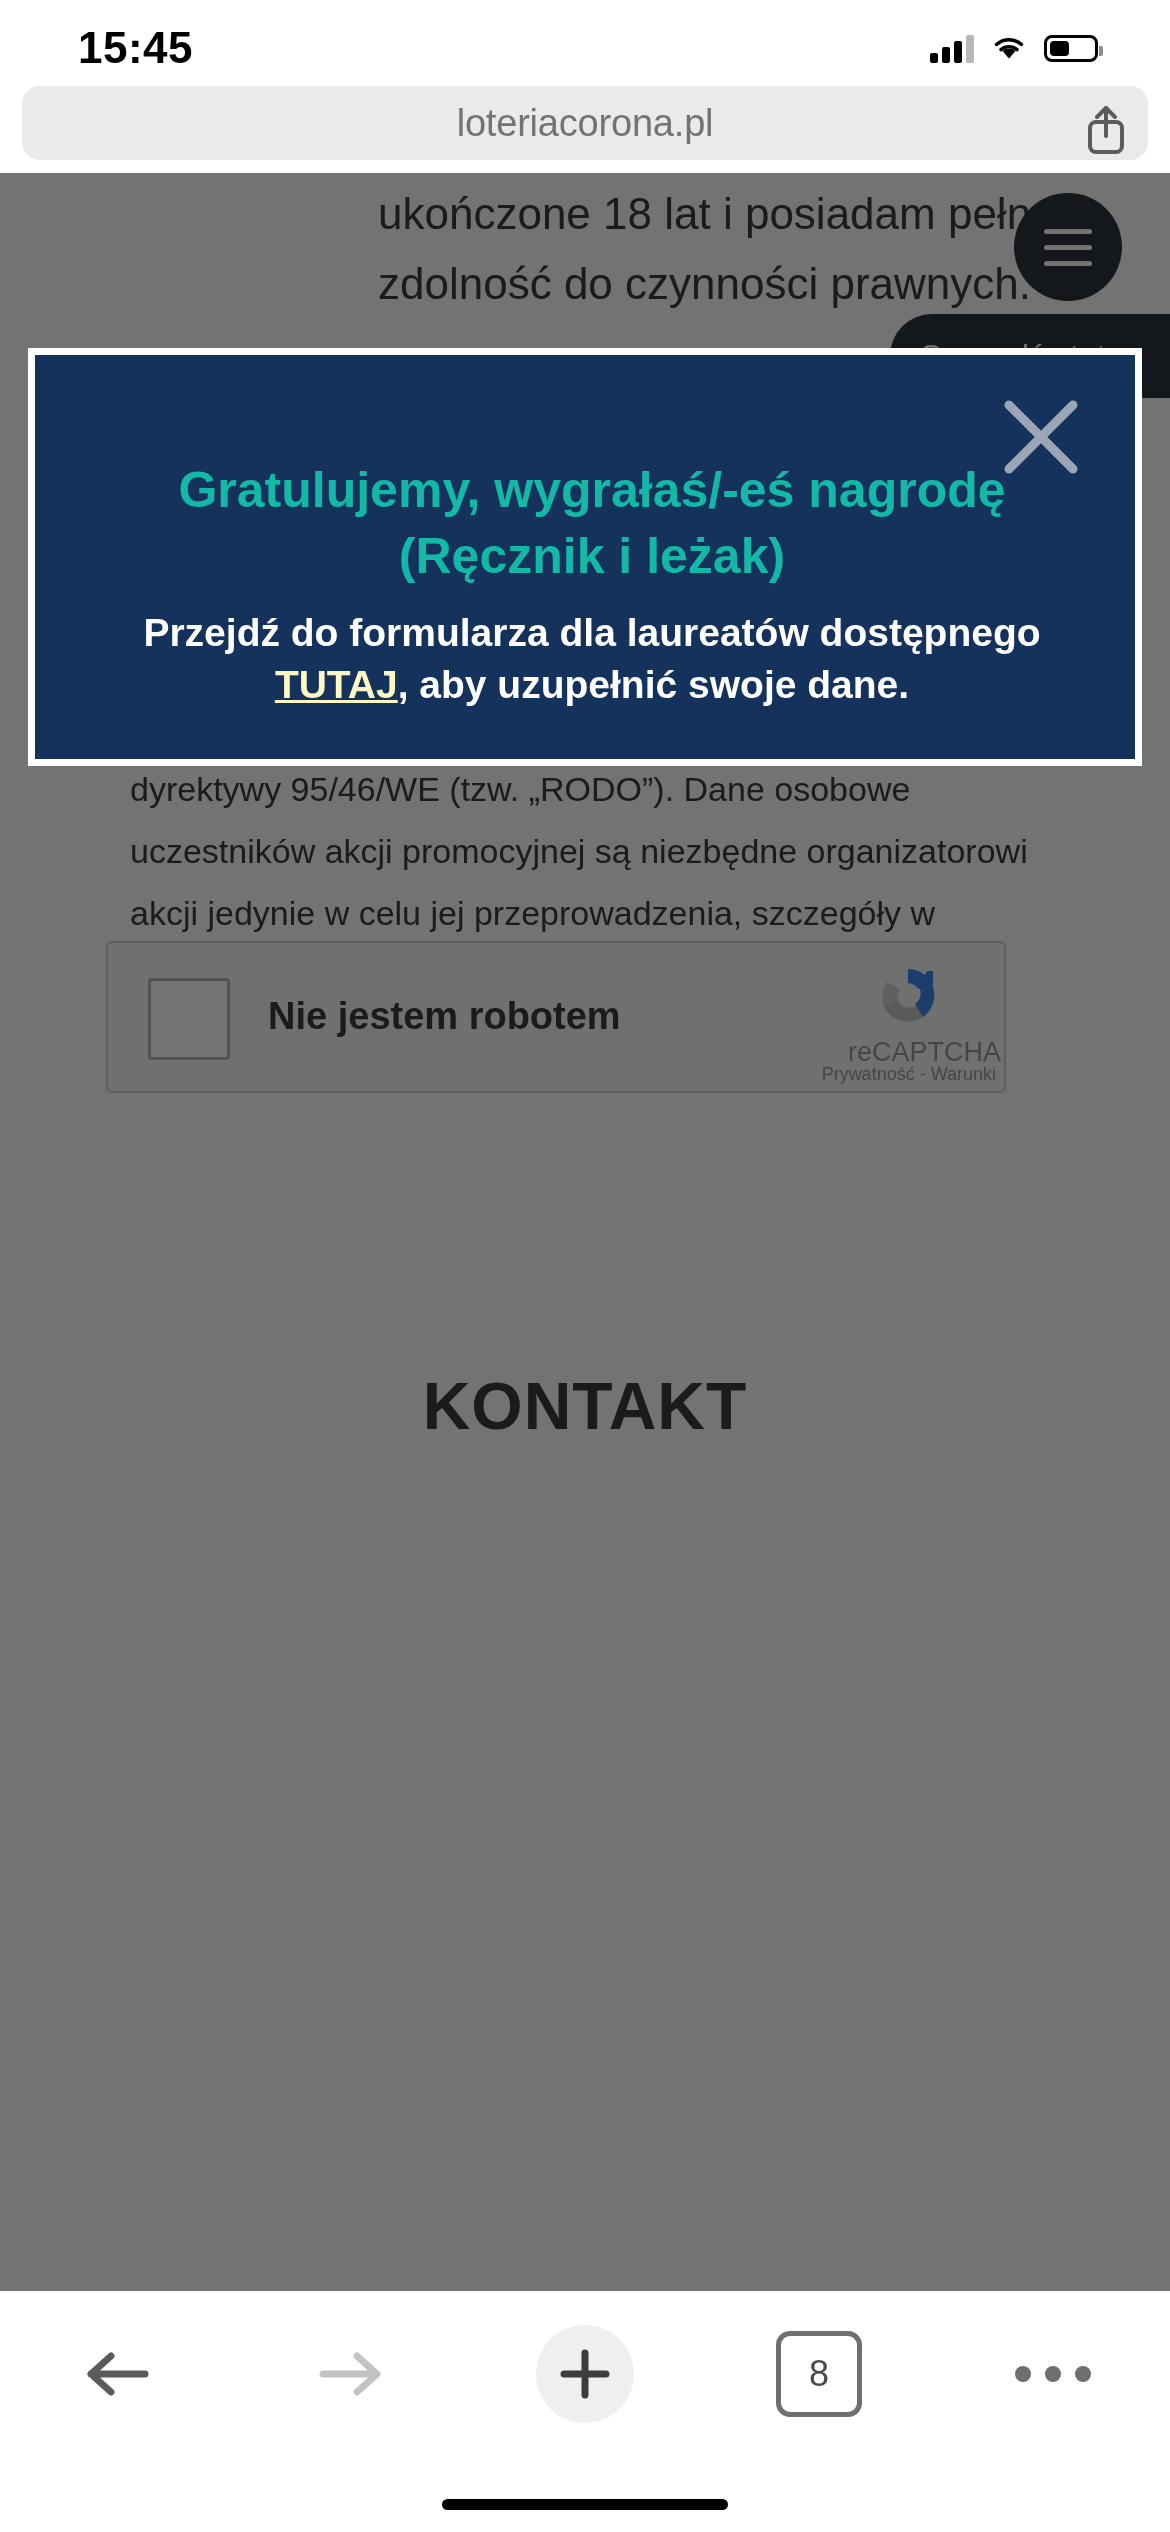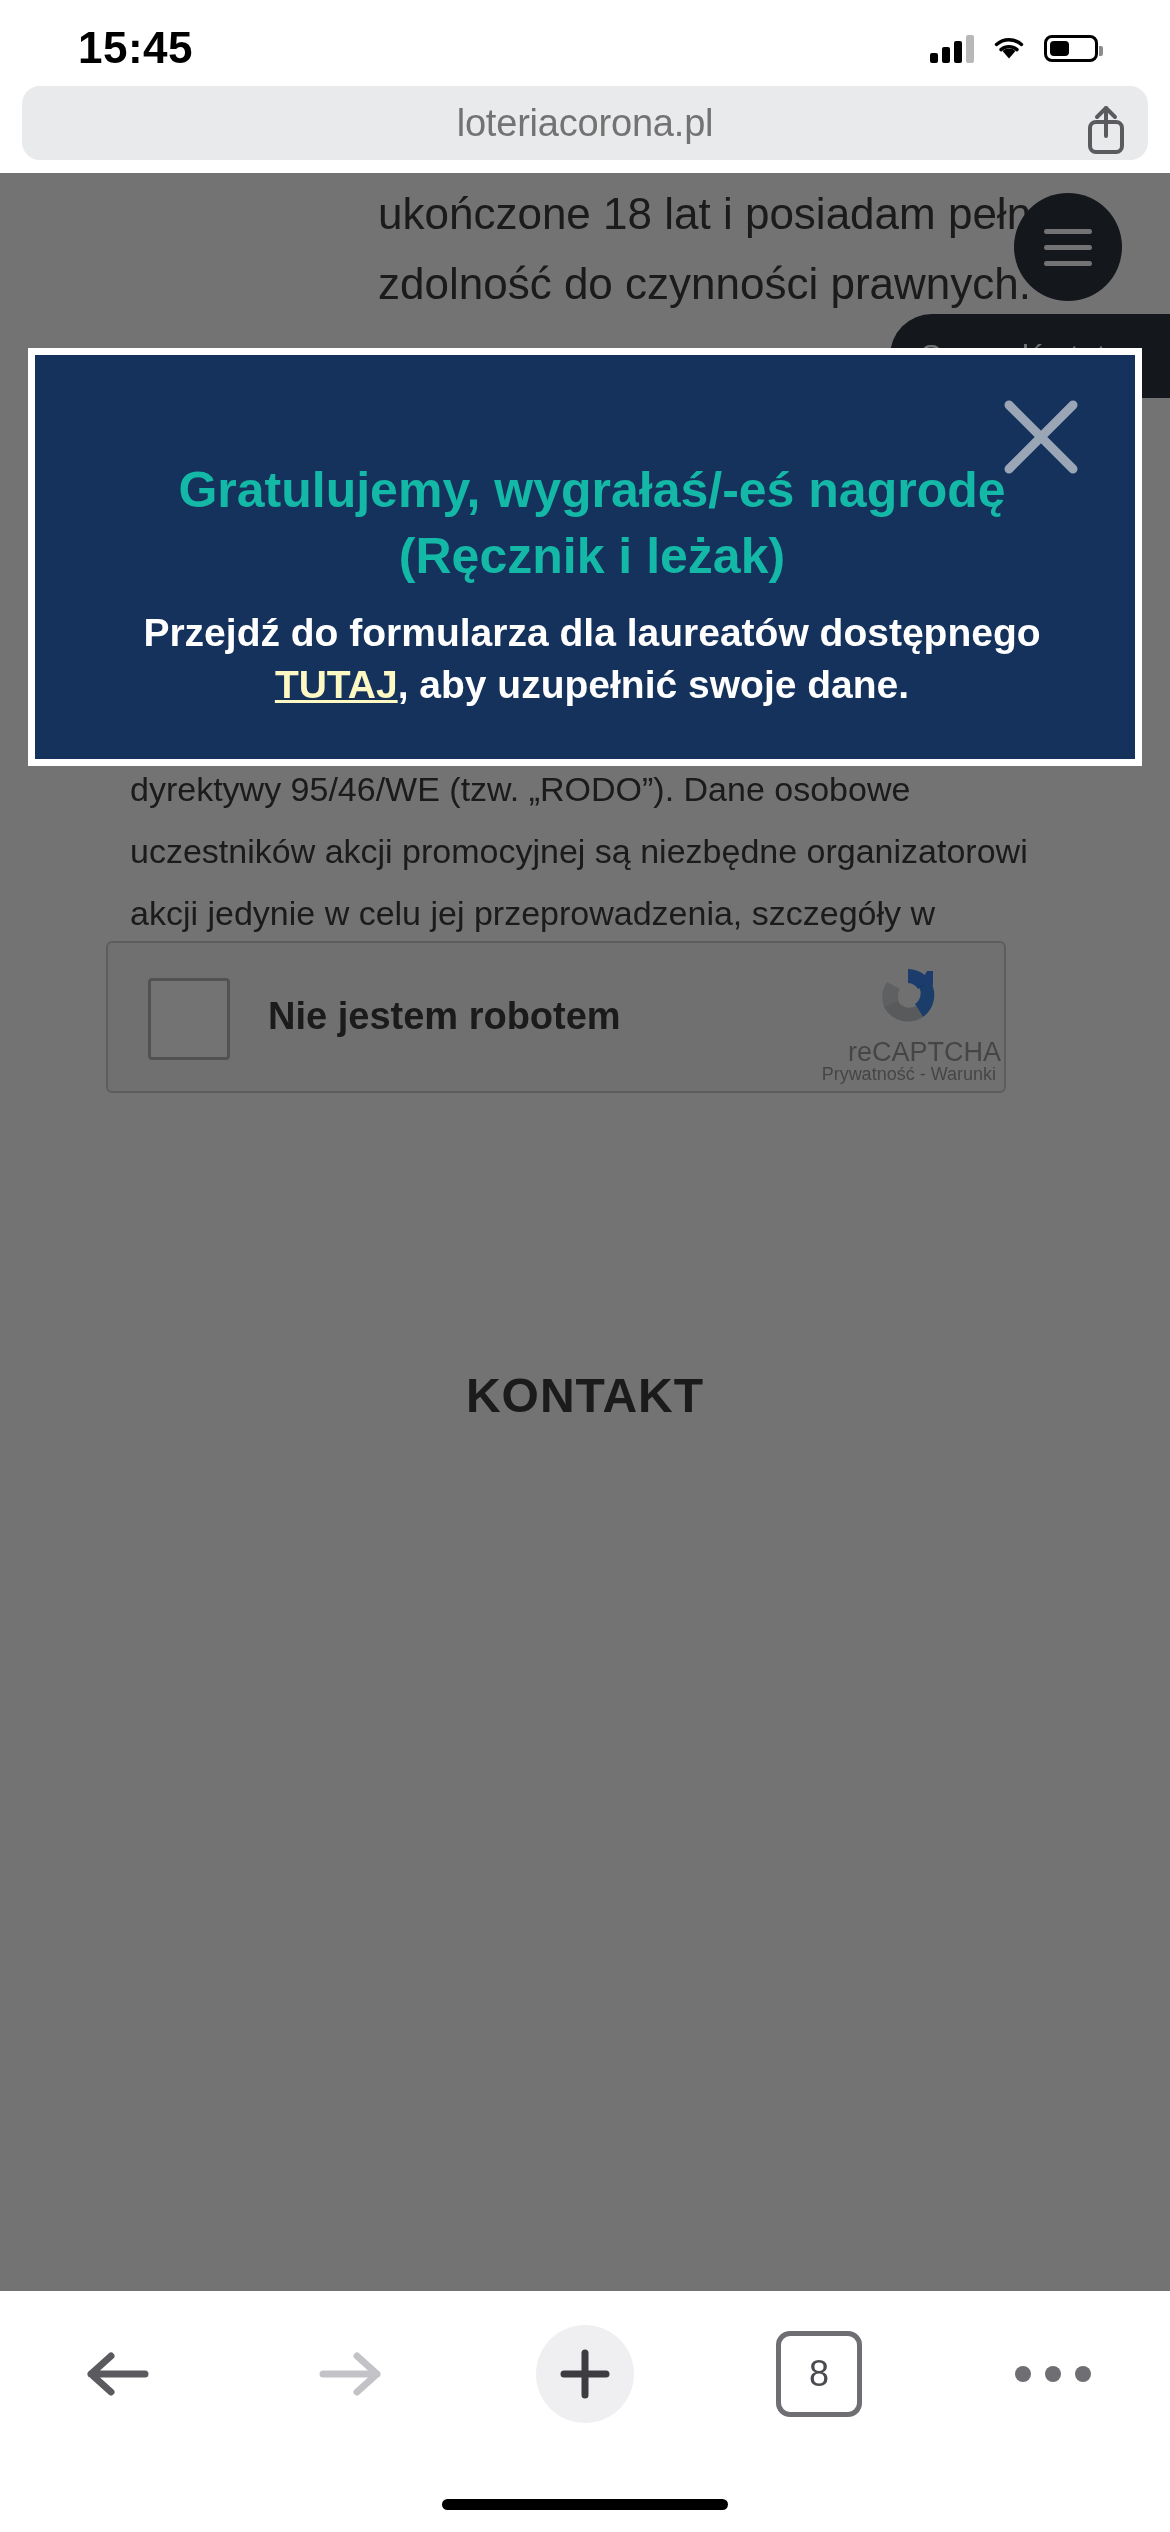--- a/index.html
+++ b/index.html
@@ -285,21 +285,21 @@
     align-items: center;
     justify-content: center;
   }
 
   .kontakt {
     position: absolute;
     left: 0;
     top: 1195px;
     width: 1170px;
     text-align: center;
-    font-size: 48px;
+    font-size: 66px;
     font-weight: 700;
     color: #3c3c3c;
     letter-spacing: 1px;
   }
 
   
   .modal {
     position: absolute;
     left: 28px;
     top: 348px;

